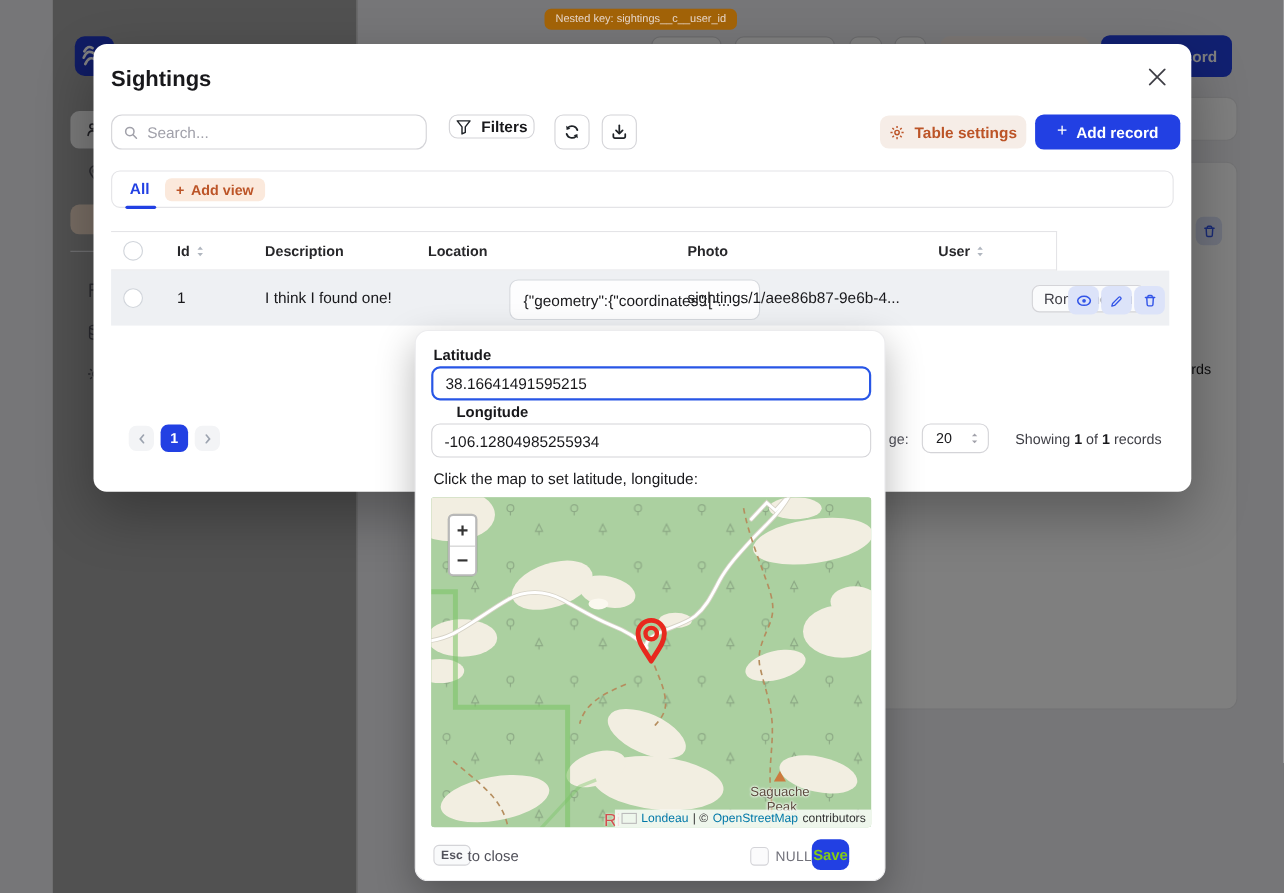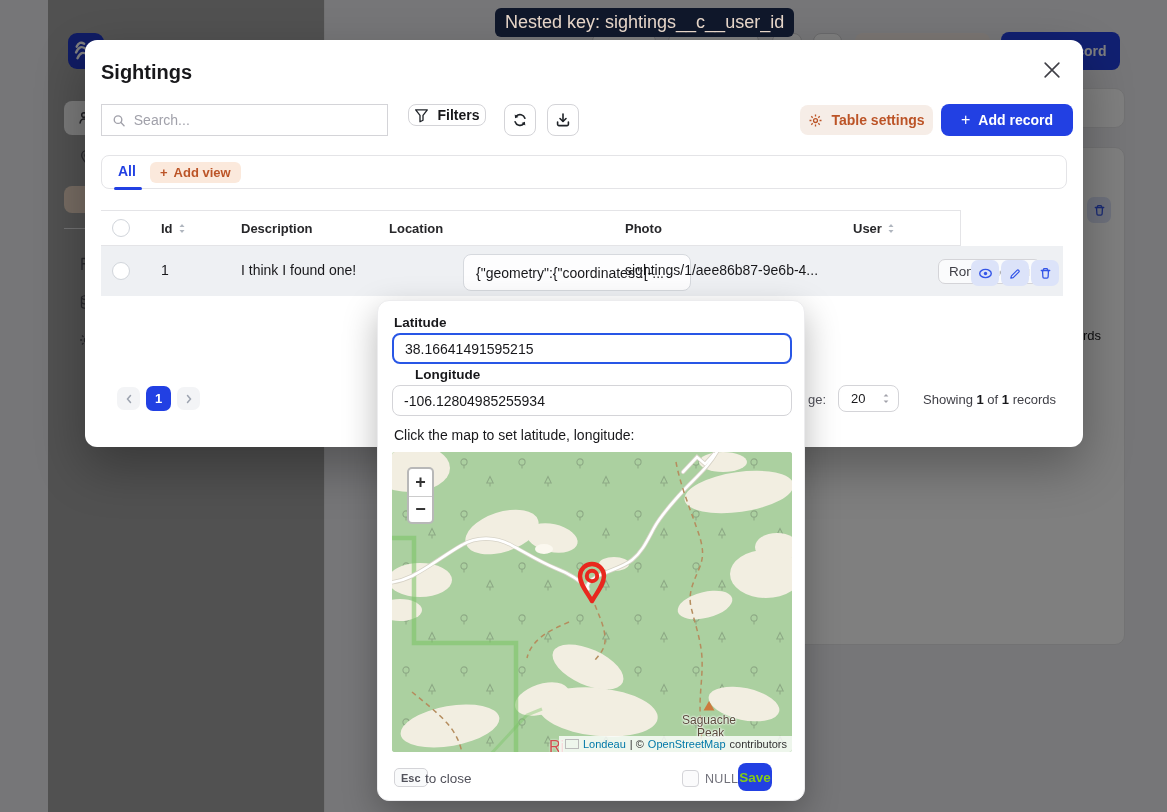--- a/index.html
+++ b/index.html
@@ -22,28 +22,28 @@
   .bg-card { background:#fff; border:1px solid #e4e4e7; border-radius:10px; }
   .bg-btn-outline { background:#fff; border:1px solid #d4d4d8; border-radius:8px; }
   .bg-btn-tan { background:#f6ede7; border-radius:8px; }
   .bg-btn-blue { background:#2240e3; border-radius:8px; color:#fff; font-size:14px; font-weight:600; display:flex; align-items:center; justify-content:center; gap:8px; }
   .bg-action-btn { background:#dce3f9; border-radius:7px; display:flex; align-items:center; justify-content:center; }
   .bg-records-frag { font-size:13px; color:#18181b; }
 
   .overlay { left:0; top:0; width:1167px; height:812px; background:rgba(0,0,0,0.5); z-index:5; }
 
   
-  .tooltip { left:495px; top:8px; z-index:30; background:#0f172a; color:#e6d5c8; font-size:18px; padding:4px 10px; border-radius:6px; white-space:nowrap;text-align:right; }
+  .tooltip { left:495px; top:8px; z-index:30; background:#a16207; color:#e6d5c8; font-size:10px; padding:4px 10px; border-radius:6px; white-space:nowrap;text-align:right; }
 
   
   .modal { left:85px; top:40px; width:998px; height:407px; background:#fff; border-radius:12px; z-index:10; box-shadow:0 20px 50px rgba(0,0,0,0.3); }
   .modal-title { left:16px; top:21px; font-size:20px; font-weight:700; }
   .close-btn { left:959px; top:22px; width:20px; height:20px; cursor:pointer; }
 
-  .search-box { left:16px; top:64px; width:287px; height:32px; border:1px solid #d4d4d8; border-radius:0; display:flex; align-items:center; padding:0 10px; gap:8px; background:#fff; }
+  .search-box { left:16px; top:64px; width:287px; height:32px; border:1px solid #d4d4d8; border-radius:10px; display:flex; align-items:center; padding:0 10px; gap:8px; background:#fff; }
   .search-box input { border:none; outline:none; font-size:14px; width:100%; font-family:inherit; color:#18181b; }
   .search-box input::placeholder { color:#a1a1aa; }
 
   .btn-outline { border:1px solid #d4d4d8; border-radius:8px; background:#fff; display:flex; align-items:center; justify-content:center; gap:8px; font-size:14px; font-weight:600; color:#18181b; cursor:pointer; }
   .filters-btn { left:323px; top:64px; width:78px; height:22px; }
   .icon-btn { width:32px; height:32px; }
   .refresh-btn { left:419px; top:64px; }
   .download-btn { left:462px; top:64px; }
   .table-settings-btn { left:715px; top:65px; width:133px; height:30px; background:#f6ede7; border-radius:8px; display:flex; align-items:center; justify-content:center; gap:8px; font-size:14px; font-weight:600; color:#bc5427; cursor:pointer; }
   .add-record-btn { left:856px; top:64px; width:132px; height:32px; background:#2240e3; border-radius:8px; display:flex; align-items:center; justify-content:center; gap:8px; font-size:14px; font-weight:600; color:#fff; cursor:pointer; }

